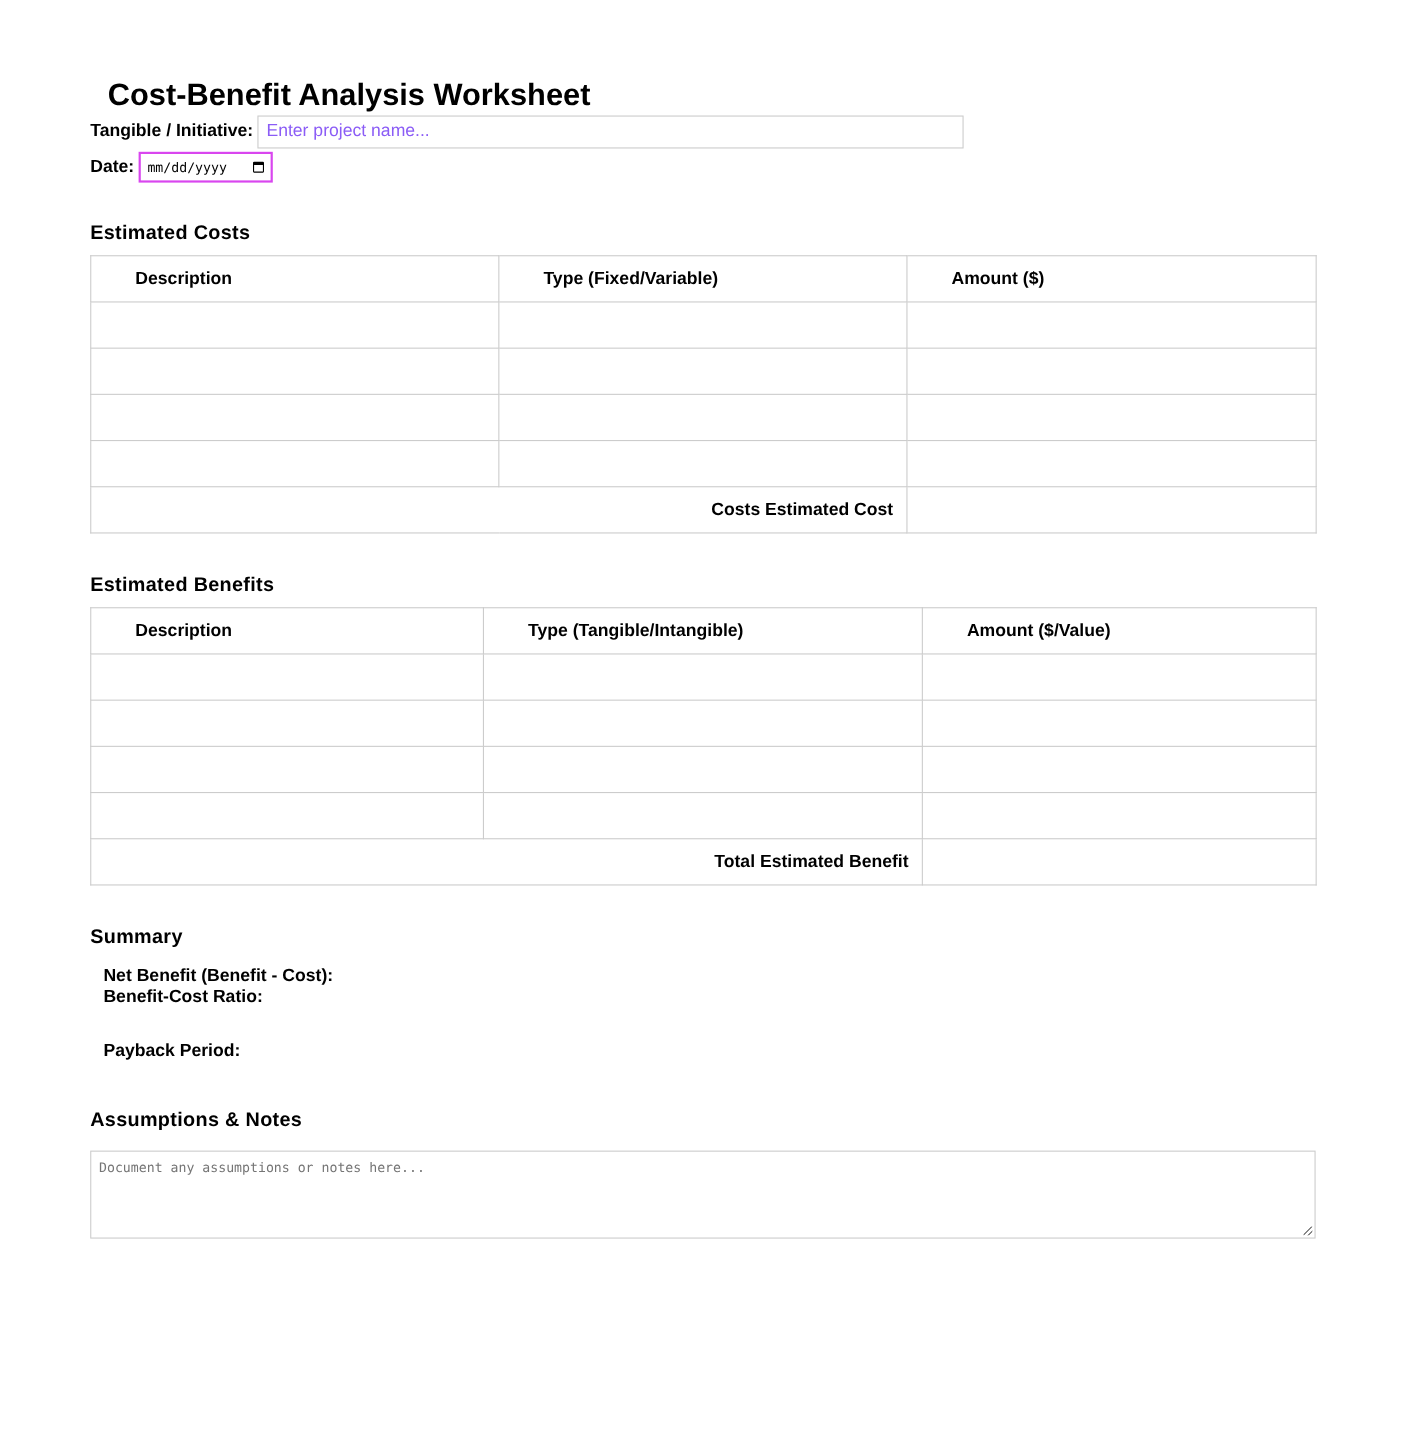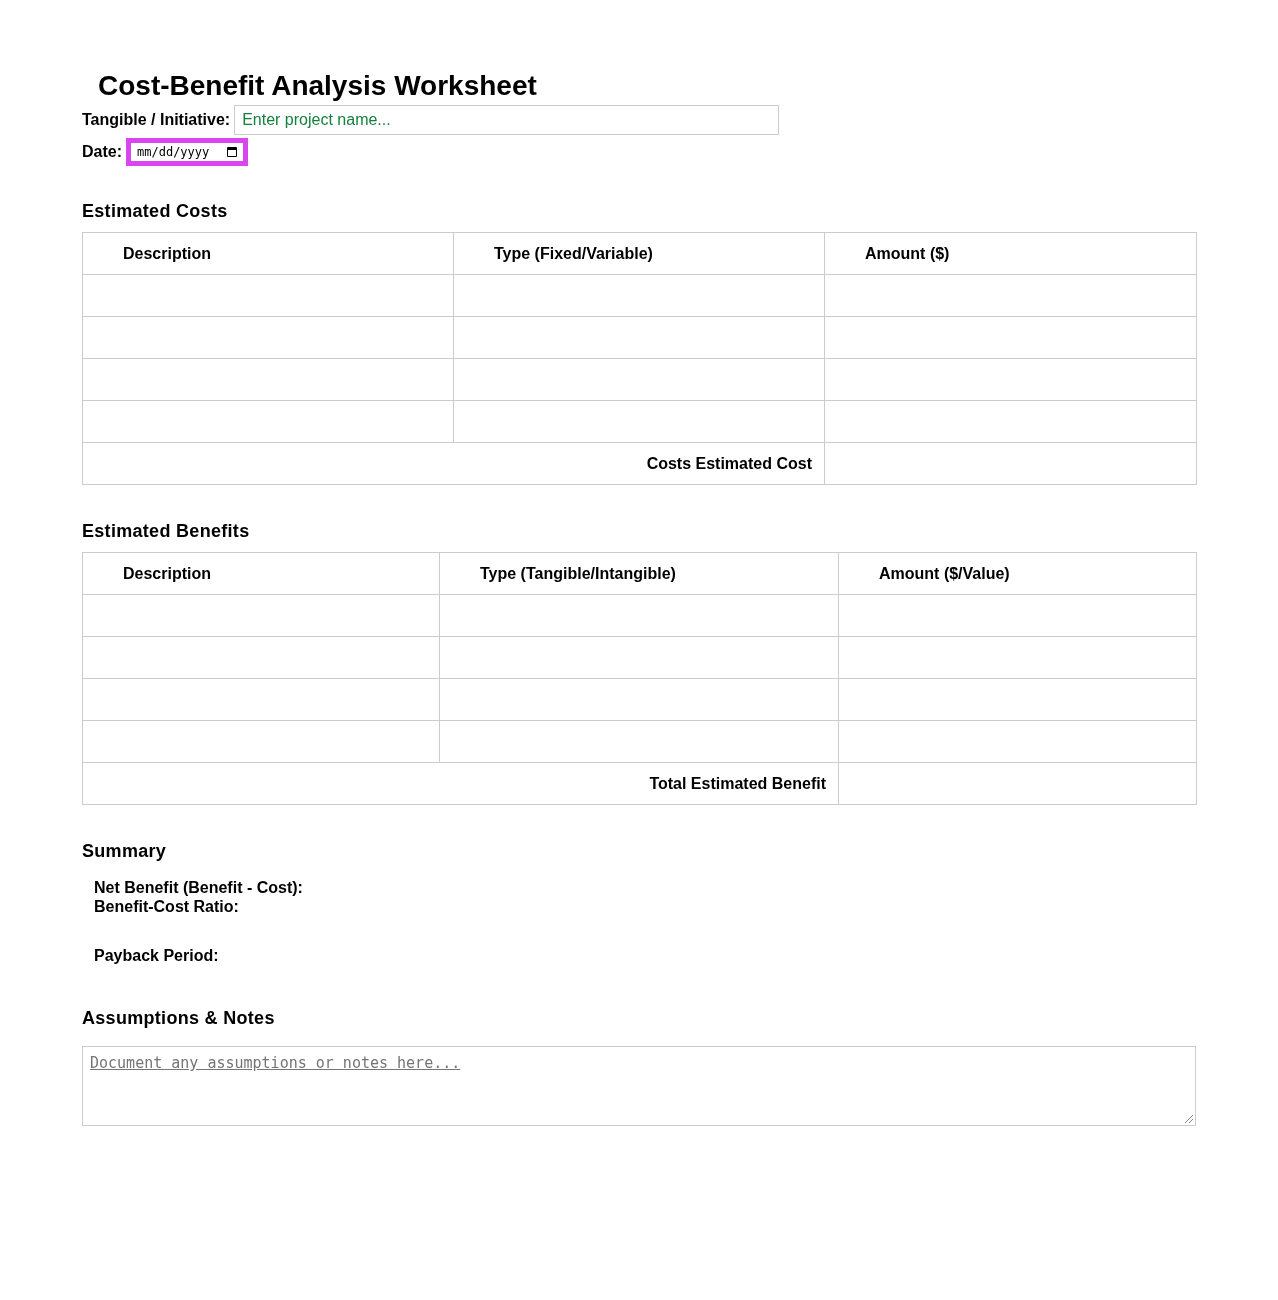--- a/index.html
+++ b/index.html
@@ -10,28 +10,28 @@
       position: relative;
     }
     .page { position: absolute; left: 82px; top: 0; width: 1114px; }
     h1 {
       font-size: 28px; font-weight: bold; margin: 16px;
       position: absolute; top: 51px; left: 0; line-height: 38px;
     }
     .field-row { position: absolute; left: 0; display: flex; align-items: center; }
     .field-label { font-size: 16px; font-weight: bold; margin-right: 4px; }
     .text-input {
-      width: 545px; height: 30px; box-sizing: border-box;
+      width: 642px; height: 30px; box-sizing: border-box;
       border: 1px solid #cccccc; padding: 4px 7px;
-      font-family: "Liberation Sans", sans-serif; font-size: 16px; color: #15803d;
+      font-family: "Liberation Sans", sans-serif; font-size: 16px; color: #8b5cf6;
       display: flex; align-items: center;
     }
     .date-input {
       width: 122px; height: 28px; box-sizing: border-box;
-      border: 5px solid #d946ef; padding: 2px 6px;
+      border: 2px solid #d946ef; padding: 2px 6px;
       font-family: "DejaVu Sans Mono", monospace; font-size: 12px;
       display: flex; align-items: center; justify-content: space-between;
     }
     .cal-icon {
       width: 10px; height: 10px; border: 1.5px solid #000; border-top-width: 3px;
       border-radius: 1px; box-sizing: border-box;
     }
     h2 {
       position: absolute; left: 0; margin: 0;
       font-size: 18px; font-weight: bold; letter-spacing: 0.3px;
@@ -47,21 +47,21 @@
     th { font-weight: bold; padding-left: 40px; }
     td.total-label { text-align: right; font-weight: bold; }
     .summary-item {
       position: absolute; left: 12px;
       font-size: 16px; font-weight: bold;
     }
     .notes {
       position: absolute; left: 0; top: 1046px;
       width: 1114px; height: 80px; box-sizing: border-box;
       border: 1px solid #cccccc; padding: 7px 7px;
-      font-family: "DejaVu Sans Mono", monospace; font-size: 15px; color: #757575; text-decoration: underline;
+      font-family: "DejaVu Sans Mono", monospace; font-size: 12px; color: #757575;
     }
     .resize-grip {
       position: absolute; right: 2px; bottom: 2px; width: 8px; height: 8px;
       background: linear-gradient(135deg, transparent 45%, #888 45%, #888 55%, transparent 55%, transparent 70%, #888 70%, #888 80%, transparent 80%);
     }
   </style>
 </head>
 <body>
 
 <div class="page">

